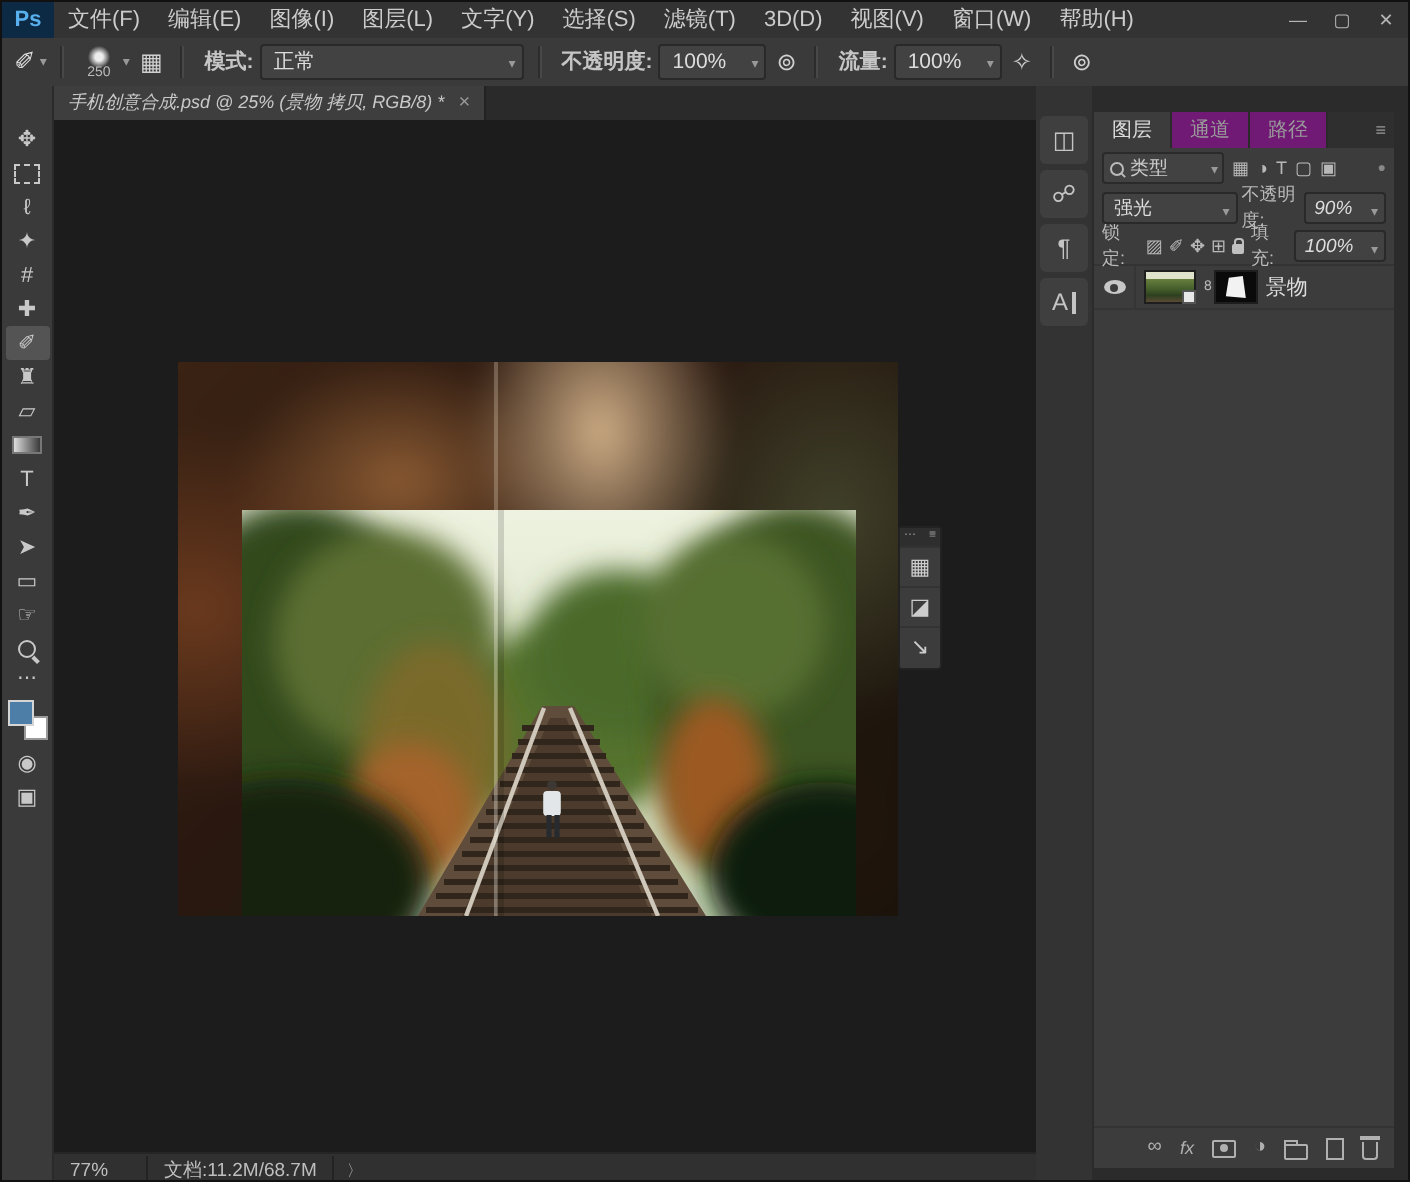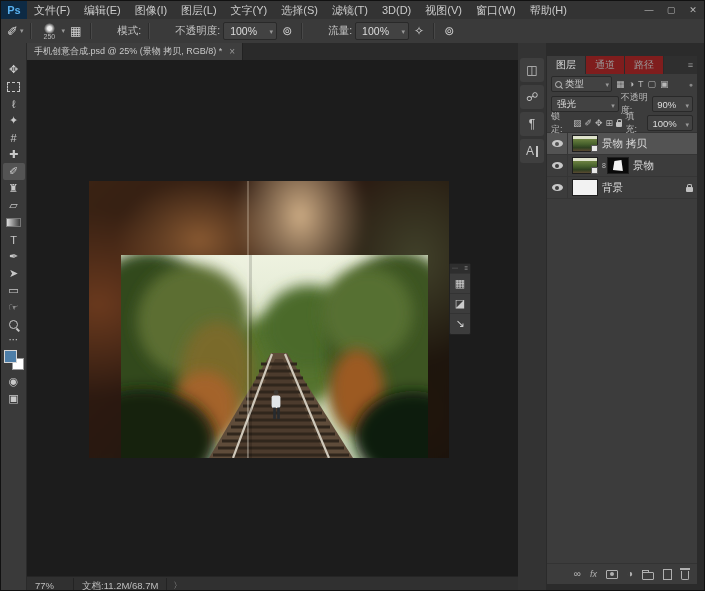--- a/index.html
+++ b/index.html
@@ -18,24 +18,24 @@
   .opt-tool .g{font-size:13px;color:#ddd;transform:rotate(0deg);}
   .brush-preview{display:flex;align-items:center;gap:2px;}
   .bp-col{display:flex;flex-direction:column;align-items:center;width:20px;}
   .bp-dot{width:11px;height:11px;border-radius:50%;background:radial-gradient(circle,#ededed 25%,rgba(237,237,237,0) 72%);}
   .bp-size{font-size:7px;color:#bbb;line-height:6px;}
   .opt-icon{font-size:12px;color:#cfcfcf;padding:0 2px;}
   .select{background:#424242;border:1px solid #292929;border-radius:2px;height:16px;display:flex;align-items:center;padding:0 14px 0 6px;position:relative;color:#ddd;}
   .select .caret{position:absolute;right:3px;top:5px;}
   .w-mode{width:110px;}
   .w-val{width:32px;}
-  .opt-label{color:#c5c5c5;margin-left:18px;}
+  .opt-label{color:#c5c5c5;margin-left:3px;font-weight:bold;}
   
   #tabbar{position:absolute;top:42px;left:26px;width:491px;height:17px;background:#2a2a2a;display:flex;}
-  #doc-tab{background:#3e3e3e;color:#c9c9c9;font-size:9px;display:flex;align-items:center;padding:0 7px;gap:7px;border-right:1px solid #222;white-space:nowrap;}
+  #doc-tab{background:#3e3e3e;color:#c9c9c9;font-size:9px;display:flex;align-items:center;padding:0 7px;gap:7px;border-right:1px solid #222;white-space:nowrap;font-style:italic;}
   #doc-tab .close{color:#999;font-size:10px;}
   
   #toolbar{position:absolute;top:42px;left:0;width:26px;bottom:0;background:#3a3a3a;border-right:1px solid #2a2a2a;display:flex;flex-direction:column;align-items:center;padding-top:18px;box-sizing:border-box;}
   .tool{width:22px;height:17px;display:flex;align-items:center;justify-content:center;color:#c8c8c8;font-size:11px;flex:none;}
   .tool.selected{background:#545454;border-radius:2px;}
   .icon-marquee{width:11px;height:8px;border:1px dashed #c8c8c8;}
   .icon-gradient{width:13px;height:7px;background:linear-gradient(90deg,#ddd,#3a3a3a);border:1px solid #777;}
   .icon-zoomcss{width:7px;height:7px;border:1.5px solid #c8c8c8;border-radius:50%;position:relative;}
   .icon-zoomcss::after{content:'';position:absolute;width:4px;height:1.5px;background:#c8c8c8;bottom:-2px;right:-3px;transform:rotate(45deg);}
   .more{color:#c8c8c8;font-size:10px;line-height:10px;margin:2px 0;}
@@ -62,33 +62,33 @@
   .fp-btn{height:19px;display:flex;align-items:center;justify-content:center;color:#ccc;font-size:11px;border-top:1px solid #333;}
   
   #rightstrip{position:absolute;left:517px;top:42px;width:28px;bottom:0;background:#333;}
   .rs-btn{width:24px;height:24px;margin:3px auto 0;background:#3f3f3f;border-radius:3px;display:flex;align-items:center;justify-content:center;color:#c4c4c4;font-size:12px;}
   .rs-btn.first{margin-top:15px;}
   .rs-a{border-right:2px solid #c4c4c4;padding-right:2px;line-height:11px;}
   
   #rightpanel{position:absolute;left:545px;top:42px;width:160px;bottom:0;background:#2b2b2b;}
   #layers{position:absolute;left:1px;top:13px;width:150px;bottom:6px;background:#3c3c3c;}
   .ltabs{height:18px;display:flex;align-items:stretch;background:#2f2f2f;font-size:10px;}
-  .ltab{display:flex;align-items:center;padding:0 9px;color:#9a9a9a;background:#7f1d1d;border-right:1px solid #2a2a2a;}
+  .ltab{display:flex;align-items:center;padding:0 9px;color:#9a9a9a;background:#701a75;border-right:1px solid #2a2a2a;}
   .ltab.active{background:#3c3c3c;color:#ddd;}
   .ltab-menu{margin-left:auto;color:#999;font-size:9px;display:flex;align-items:center;padding-right:4px;}
   .lfilter{height:20px;display:flex;align-items:center;gap:4px;padding:0 4px;font-size:9.5px;color:#ccc;}
   .lsearch{background:#424242;border:1px solid #2a2a2a;border-radius:2px;height:14px;display:flex;align-items:center;gap:3px;padding:0 10px 0 3px;width:46px;position:relative;}
   .lsearch .caret{position:absolute;right:2px;top:4px;}
   .mini-zoom{width:5px;height:5px;border:1px solid #bbb;border-radius:50%;position:relative;flex:none;}
   .mini-zoom::after{content:'';position:absolute;width:3px;height:1px;background:#bbb;bottom:-1px;right:-2px;transform:rotate(45deg);}
   .ficon{font-size:9px;color:#b8b8b8;}
   .ftoggle{margin-left:auto;font-size:7px;color:#888;}
   .lblend{height:20px;display:flex;align-items:center;gap:2px;padding:0 4px;font-size:9px;color:#bbb;}
   .sel-blend{width:64px;height:14px;font-size:9.5px;padding:0 12px 0 5px;}
-  .sel-small{width:30px;height:14px;font-size:9.5px;padding:0 12px 0 4px;}
+  .sel-small{width:30px;height:14px;font-size:9.5px;padding:0 12px 0 4px;font-style:italic;}
   .llock{height:18px;display:flex;align-items:center;gap:3px;padding:0 4px;font-size:9px;color:#bbb;border-bottom:1px solid #333;}
   .lkicon{font-size:9px;color:#b8b8b8;}
   .padlock{width:7px;height:5px;background:#c0c0c0;border-radius:1px;position:relative;display:inline-block;margin-top:3px;}
   .padlock::before{content:'';position:absolute;top:-3px;left:1px;width:3px;height:3px;border:1px solid #c0c0c0;border-bottom:none;border-radius:2px 2px 0 0;}
   .lrow{height:21px;display:flex;align-items:center;border-bottom:1px solid #353535;padding-right:4px;}
   .lrow.selected{background:#535353;}
   .eyebox{width:20px;height:100%;display:flex;align-items:center;justify-content:center;border-right:1px solid #353535;flex:none;}
   .eye{width:11px;height:7px;border-radius:50%;background:#c8c8c8;position:relative;}
   .eye::after{content:'';position:absolute;left:3.5px;top:1.5px;width:4px;height:4px;background:#3c3c3c;border-radius:50%;}
   .lrow.selected .eye::after{background:#535353;}
@@ -152,20 +152,24 @@
     <div class="brush-preview">
       <div class="bp-col">
         <div class="bp-dot"></div>
         <div class="bp-size">250</div>
       </div>
       <span class="caret">▾</span>
     </div>
     <span class="opt-icon">▦</span>
     <div class="sep"></div>
     <span class="opt-label">模式:</span>
+    <div class="select w-mode">
+      <span>正常</span>
+      <span class="caret">▾</span>
+    </div>
     <div class="sep"></div>
     <span class="opt-label">不透明度:</span>
     <div class="select w-val">
       <span>100%</span>
       <span class="caret">▾</span>
     </div>
     <span class="opt-icon">⊚</span>
     <div class="sep"></div>
     <span class="opt-label">流量:</span>
     <div class="select w-val">
@@ -374,50 +378,33 @@
         <span class="lkicon">✥</span>
         <span class="lkicon">⊞</span>
         <span class="padlock"></span>
         <span>填充:</span>
         <div class="select sel-small">
           <span>100%</span>
           <span class="caret">▾</span>
         </div>
       </div>
 
-      <div class="lrow selected">
-        <div class="eyebox">
-            <span class="eye"></span>
-          </div>
-        <div class="thumb t-scene">
-            <span class="so-badge"></span>
-          </div>
-        <span class="lname">景物 拷贝</span>
-      </div>
       <div class="lrow">
         <div class="eyebox">
             <span class="eye"></span>
           </div>
         <div class="thumb t-scene">
             <span class="so-badge"></span>
           </div>
         <span class="link8">8</span>
         <div class="mask-thumb">
             <span class="mask-shape"></span>
           </div>
         <span class="lname">景物</span>
       </div>
-      <div class="lrow">
-        <div class="eyebox">
-            <span class="eye"></span>
-          </div>
-        <div class="thumb t-white"></div>
-        <span class="lname">背景</span>
-        <span class="padlock"></span>
-      </div>
 
       <div class="lbottom">
         <span class="lb-g">∞</span>
         <span class="lb-fx">fx</span>
         <span class="icon-mask"></span>
         <span class="lb-g">◑</span>
         <span class="icon-folder"></span>
         <span class="icon-page"></span>
         <span class="icon-trash"></span>
       </div>

